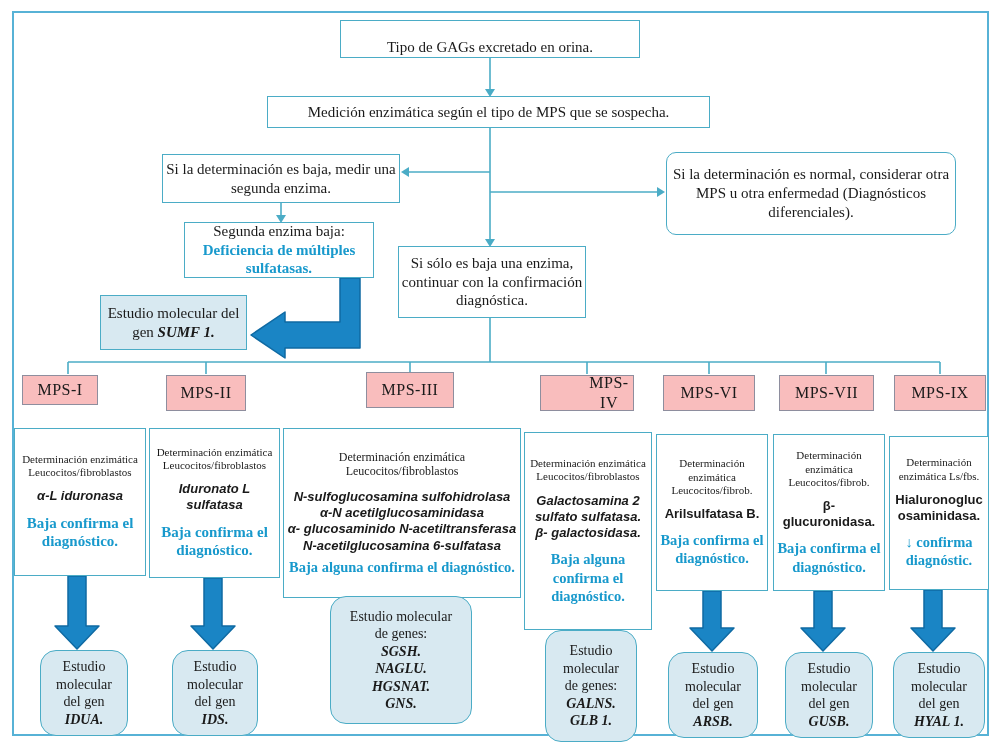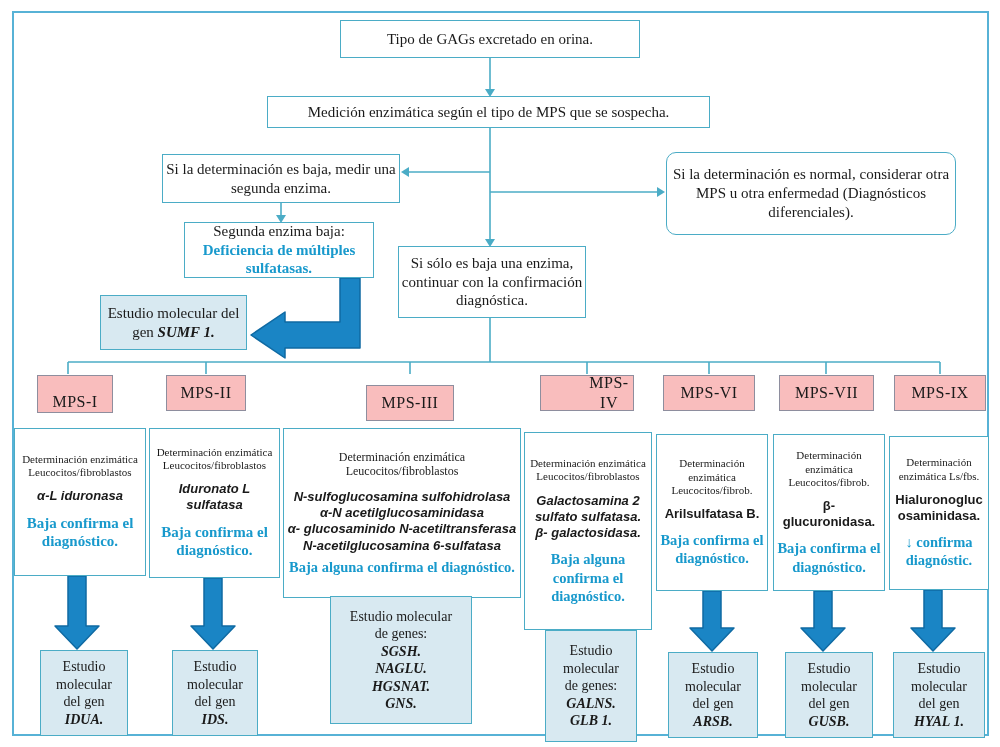--- a/index.html
+++ b/index.html
@@ -8,43 +8,43 @@
   #frame{position:absolute;left:12px;top:11px;right:11px;bottom:11px;
          border:2px solid #57b2d6;}
   svg.overlay{position:absolute;left:0;top:0;width:1000px;height:747px;z-index:1;}
   .box{position:absolute;z-index:2;background:#ffffff;border:1.5px solid #4bacc6;
        display:flex;flex-direction:column;align-items:center;justify-content:center;
        text-align:center;box-sizing:border-box;line-height:1.25;}
   .flowtxt{font-size:15px;white-space:pre-line;}
   .blue{color:#1899cc;font-weight:bold;}
   .mps{background:#f9bdbd;border:1.5px solid #8e8e9e;font-size:16px;
        letter-spacing:.5px;}
-  .est{background:#d8e9f1;font-size:14px;padding:2px 13px;}
+  .est{background:#d8e9f1;font-size:14px;padding:2px 13px;border-radius:16px;}
   .est .genes{font-weight:bold;font-style:italic;white-space:pre-line;display:block;}
   .est .estintro{display:block;}
   .det{padding:4px 2px;justify-content:center;}
   .dethead{font-size:11px;line-height:1.2;}
   .det3 .dethead{font-size:12px;}
   .enz{font-family:"Liberation Sans", sans-serif;font-weight:bold;
        white-space:pre-line;margin:9px 0;font-size:13px;line-height:1.25;}
   .enz.italic{font-style:italic;}
   .det3 .enz{font-size:13px;margin:10px 0 4px 0;}
   .result{font-size:14.5px;line-height:1.25;}
   .det1 .result,.det2 .result{font-size:15px;}
   
-  .gags{left:340px;top:20px;width:300px;height:38px;}
+  .gags{left:340px;top:20px;width:300px;height:38px;justify-content:flex-end;}
   .medicion{left:267px;top:96px;width:443px;height:32px;}
   .baja{left:162px;top:154px;width:238px;height:49px;}
   .normal{left:666px;top:152px;width:290px;height:83px;border-radius:10px;}
   .segunda{left:184px;top:222px;width:190px;height:56px;}
   .sumf{left:100px;top:295px;width:147px;height:55px;background:#d8e9f1;font-size:15px;}
   .sisolo{left:398px;top:246px;width:188px;height:72px;}
-  .mps1{left:37px;top:375px;width:76px;height:38px;justify-content:flex-end;}
+  .mps1{left:22px;top:375px;width:76px;height:30px;}
   .mps2{left:166px;top:375px;width:80px;height:36px;}
-  .mps3{left:366px;top:385px;width:88px;height:36px;}
+  .mps3{left:366px;top:372px;width:88px;height:36px;}
   .mps4{left:540px;top:375px;width:94px;height:36px;padding-left:44px;}
   .mps5{left:663px;top:375px;width:92px;height:36px;}
   .mps6{left:779px;top:375px;width:95px;height:36px;}
   .mps7{left:894px;top:375px;width:92px;height:36px;}
   .det1{left:14px;top:428px;width:132px;height:148px;}
   .det2{left:149px;top:428px;width:131px;height:150px;}
   .det3{left:283px;top:428px;width:238px;height:170px;}
   .det4{left:524px;top:432px;width:128px;height:198px;}
   .det5{left:656px;top:434px;width:112px;height:157px;}
   .det6{left:773px;top:434px;width:112px;height:157px;}

